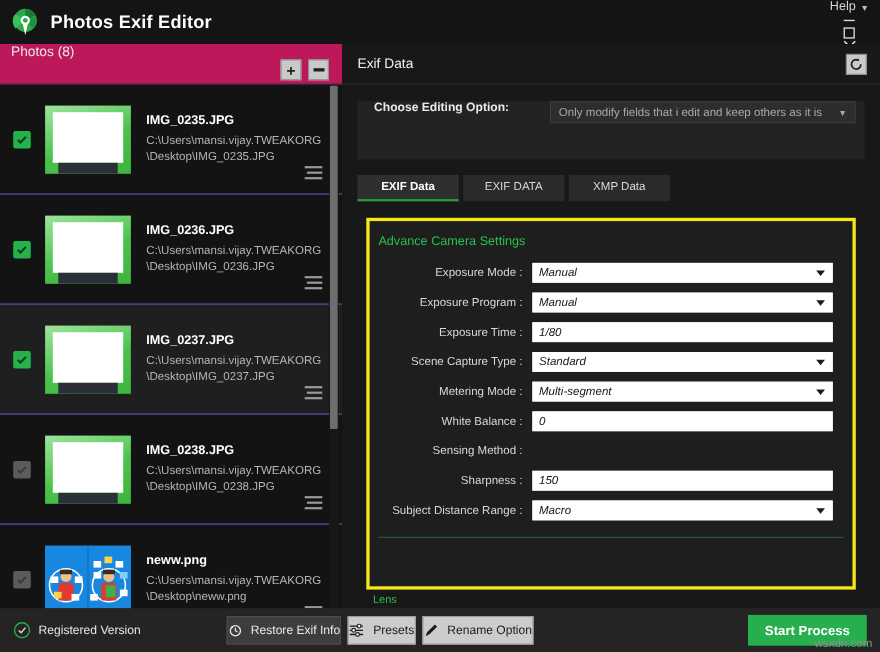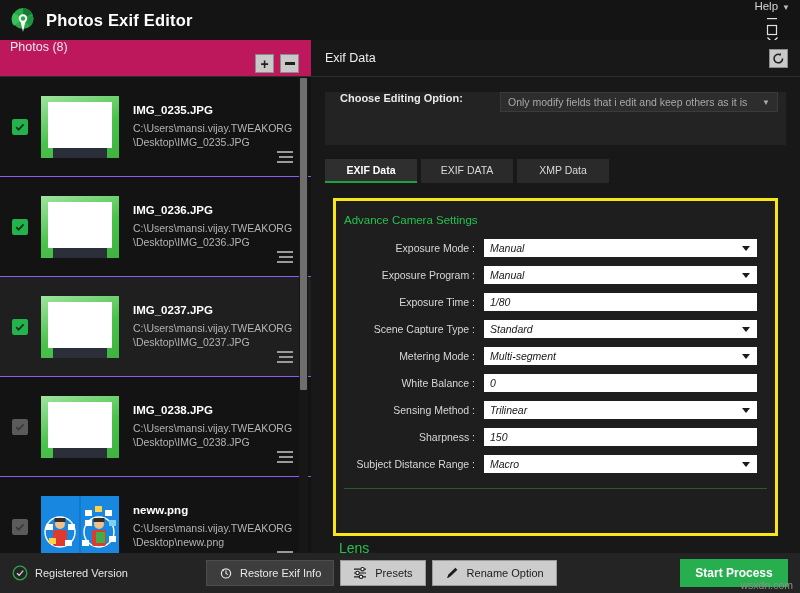--- a/index.html
+++ b/index.html
@@ -211,37 +211,37 @@
   }
   .field-ctl .caret {
     position: absolute; right: 6px; width: 0; height: 0;
     border-left: 4px solid transparent; border-right: 4px solid transparent;
     border-top: 5px solid #1a1a1a;
   }
   .divider-line {
     border-top: 1px solid #2a5a34; margin: 11px 8px 0 8px;
   }
   .lens-title {
-    position: absolute; left: 339px; top: 540px; color: #26c04e; font-size: 14px;
+    position: absolute; left: 339px; top: 540px; color: #26c04e; font-size: 10px;
   }
 
   
   .bottom-bar {
     position: absolute; left: 0; top: 553px; width: 800px; height: 40px;
     background: #242424;
     display: flex; align-items: center;
   }
   .reg {
     display: flex; align-items: center; gap: 7px; margin-left: 12px;
   }
   .reg-text { color: #e6e6e6; font-size: 11px; }
   .btn-group { display: flex; align-items: center; gap: 6px; margin-left: 78px; }
   .gbtn {
     height: 26px; background: #cccccc; color: #1c1c1c; font-size: 11px;
-    display: flex; align-items: center; gap: 7px; padding: 0 12px;
+    display: flex; align-items: center; gap: 7px; padding: 0 0;
     border: 1px solid #9a9a9a;
   }
   .gbtn.dark { background: #3d3d3d; color: #e8e8e8; border-color: #4d4d4d; }
   .start-btn {
     margin-left: auto; margin-right: 12px;
     width: 108px; height: 28px; background: #27ae4e;
     color: #ffffff; font-size: 12px; font-weight: bold;
     display: flex; align-items: center; justify-content: center;
   }
   .watermark {
@@ -507,24 +507,20 @@
           </div>
         </div>
         <div class="field-row">
           <div class="field-label">White Balance :</div>
           <div class="field-ctl">
             <span class="val">0</span>
           </div>
         </div>
         <div class="field-row">
           <div class="field-label">Sensing Method :</div>
-          <div class="field-ctl">
-            <span class="val">Trilinear</span>
-            <div class="caret"></div>
-          </div>
         </div>
         <div class="field-row">
           <div class="field-label">Sharpness :</div>
           <div class="field-ctl">
             <span class="val">150</span>
           </div>
         </div>
         <div class="field-row">
           <div class="field-label">Subject Distance Range :</div>
           <div class="field-ctl">

